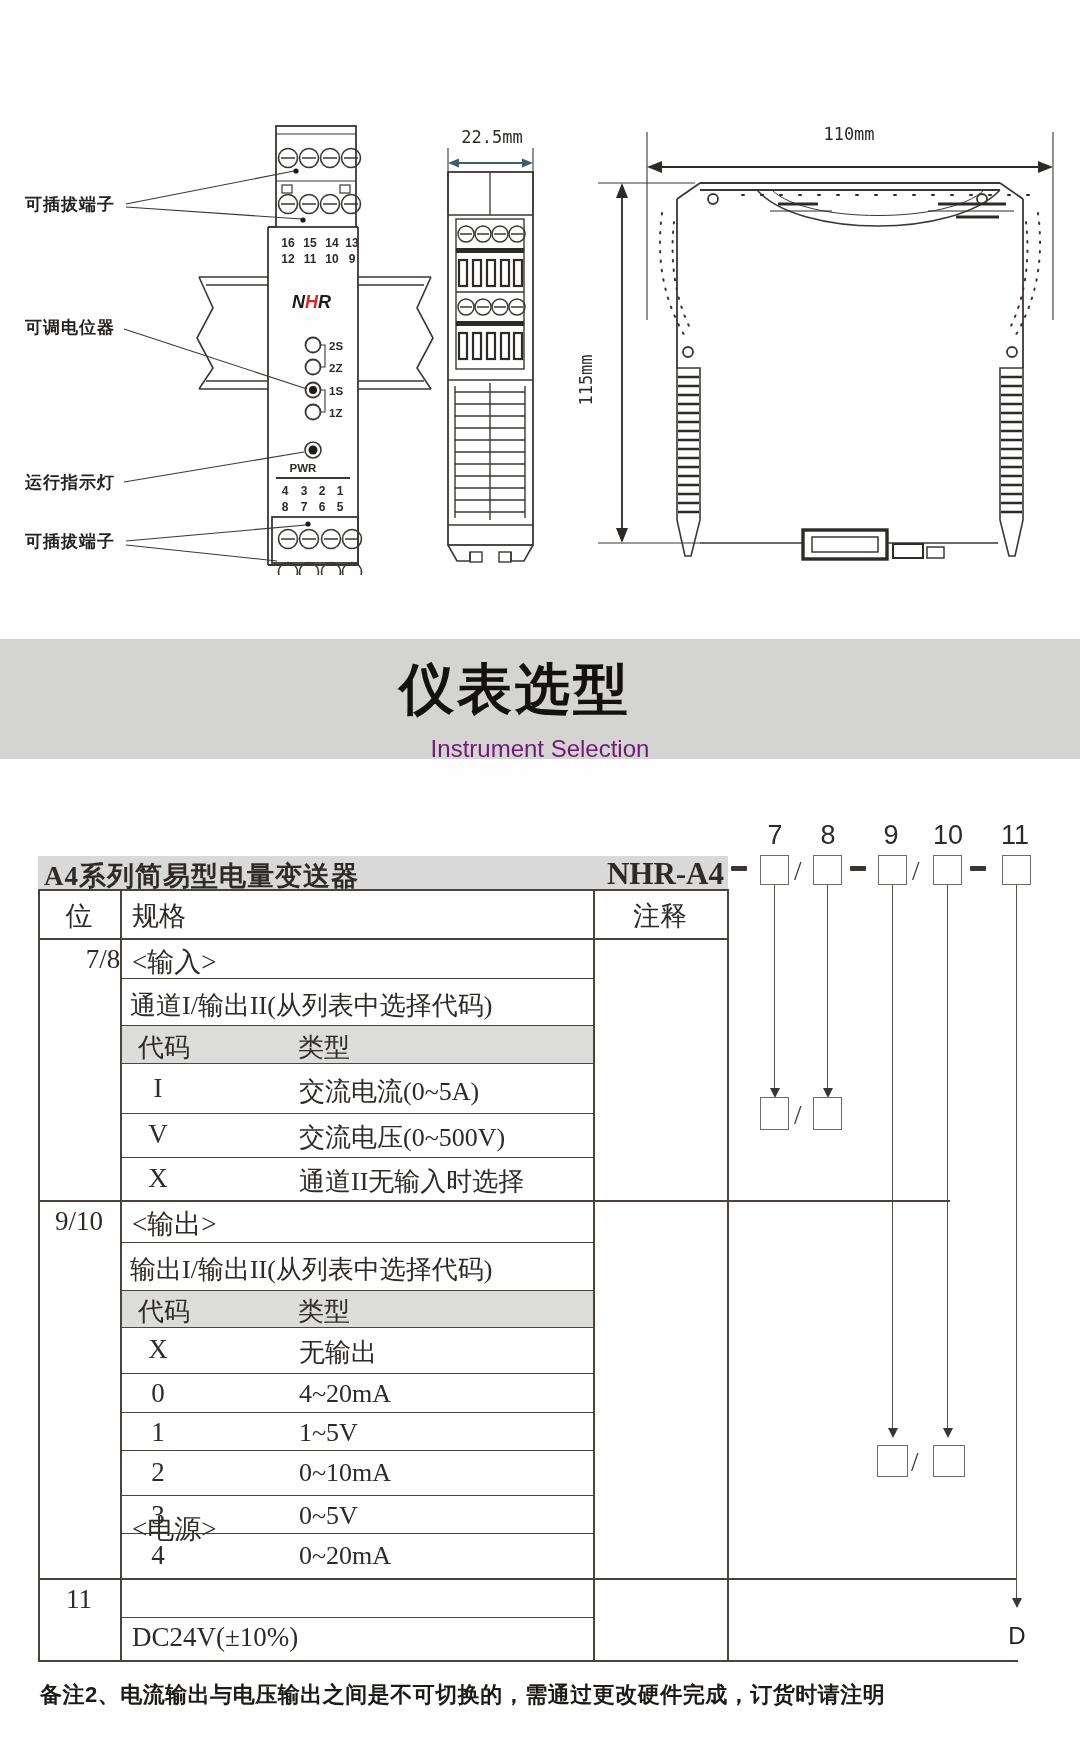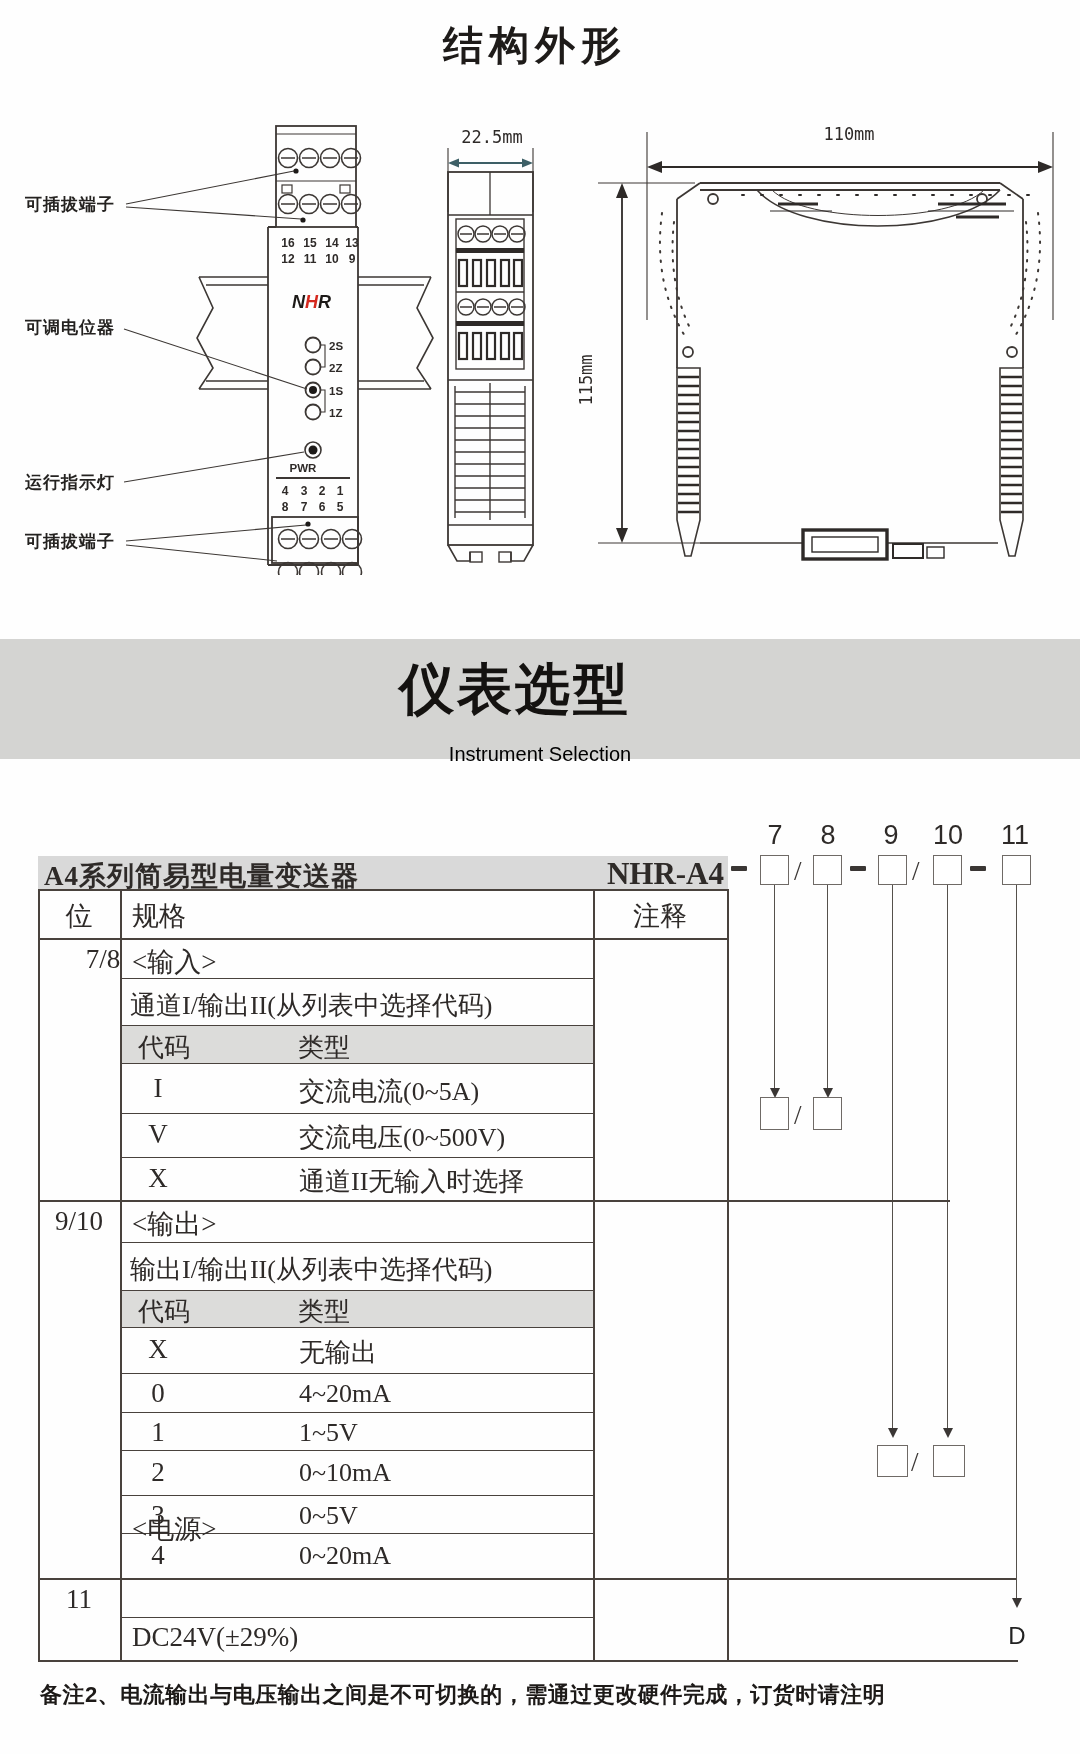--- a/index.html
+++ b/index.html
@@ -21,21 +21,20 @@
   .cellL{position:absolute;font-size:26px;}
   svg{position:absolute;overflow:hidden;}
   svg .ln{stroke:#3c3734;fill:none;}
   svg text{fill:#2e2a28;}
 </style>
 </head>
 <body>
 
 <div id="page">
 
-  <div class="abs hei" style="left:380px;top:18px;width:310px;text-align:center;font-size:40px;letter-spacing:6px;color:#1e1b19;">结构外形</div>
 
   <svg style="left:15px;top:105px;" width="420" height="470" viewBox="15 105 420 470">
 
     <path class="ln" stroke-width="1.6" d="M199,277 H268 M199,389 H268 M206,285 H268 M206,381 H268 M199,277 L213,308 L197,338 L213,368 L199,389"></path>
 
     <path class="ln" stroke-width="1.6" d="M358,277 H431 M358,389 H431 M358,285 H424 M358,381 H424 M431,277 L417,308 L433,338 L417,368 L431,389"></path>
 
     <path class="ln" stroke-width="1.8" d="M268,227 V565 M358,227 V565 M268,227 H276 M356,227 H358 M268,565 H358 M276,478 H350"></path>
 
     <rect class="ln" stroke-width="1.8" x="276" y="126" width="80" height="101"></rect>
@@ -217,21 +216,21 @@
     <path class="ln" stroke-width="1.3" d="M700,543 H803 M887,543 H998"></path>
 
     <rect x="803" y="530" width="84" height="29" fill="#fff" stroke="#2e2a28" stroke-width="3.4"></rect>
     <rect x="812" y="537" width="66" height="15" fill="none" stroke="#2e2a28" stroke-width="1.4"></rect>
     <rect x="893" y="544" width="30" height="14" fill="none" stroke="#2e2a28" stroke-width="2"></rect>
     <rect x="927" y="547" width="17" height="11" fill="none" stroke="#2e2a28" stroke-width="1.4"></rect>
   </svg>
 
   <div class="abs" style="left:0;top:639px;width:1080px;height:120px;background:#d4d4d2;text-align:center;">
     <div class="hei" style="font-size:55px;letter-spacing:3px;color:#141210;margin-top:14px;transform:translateX(-25px);">仪表选型</div>
-    <div style="font-size:20px;color:#000000;margin-top:16px;font-family:'Liberation Sans',sans-serif;">Instrument Selection</div>
+    <div style="font-size:24px;color:#701a75;margin-top:8px;font-family:'Liberation Sans',sans-serif;">Instrument Selection</div>
   </div>
 
   <div class="graybox" style="left:38px;top:856px;width:690px;height:33px;"></div>
   <div class="abs song" style="left:44px;top:858px;font-size:27px;font-weight:600;letter-spacing:1px;">A4系列简易型电量变送器</div>
   <div class="abs song" style="left:596px;top:856px;width:128px;text-align:right;font-size:31px;font-weight:bold;">NHR-A4</div>
 
   <div class="digit" style="left:753px;top:820px;">7</div>
   <div class="digit" style="left:806px;top:820px;">8</div>
   <div class="digit" style="left:869px;top:820px;">9</div>
   <div class="digit" style="left:926px;top:820px;">10</div>
@@ -325,17 +324,17 @@
   <div class="abs song cellL" style="left:299px;top:1418px;">1~5V</div>
   <div class="abs song" style="left:140px;top:1457px;width:36px;text-align:center;font-size:27px;">2</div>
   <div class="abs song cellL" style="left:299px;top:1458px;">0~10mA</div>
   <div class="abs song" style="left:140px;top:1500px;width:36px;text-align:center;font-size:27px;">3</div>
   <div class="abs song cellL" style="left:299px;top:1501px;text-align:right;">0~5V</div>
   <div class="abs song" style="left:140px;top:1540px;width:36px;text-align:center;font-size:27px;">4</div>
   <div class="abs song cellL" style="left:299px;top:1541px;">0~20mA</div>
 
   <div class="abs song" style="left:38px;top:1584px;width:82px;text-align:center;font-size:27px;">11</div>
   <div class="abs song" style="left:132px;top:1511px;font-size:27px;text-align:center;">&lt;电源&gt;</div>
-  <div class="abs song" style="left:132px;top:1622px;font-size:27px;">DC24V(±29%)</div>
+  <div class="abs song" style="left:132px;top:1622px;font-size:27px;">DC24V(±10%)</div>
 
   <div class="abs hei" style="left:40px;top:1680px;font-size:22px;letter-spacing:0.5px;color:#1d1a18;">备注2、电流输出与电压输出之间是不可切换的，需通过更改硬件完成，订货时请注明</div>
 
 </div>
 
 </body></html>

